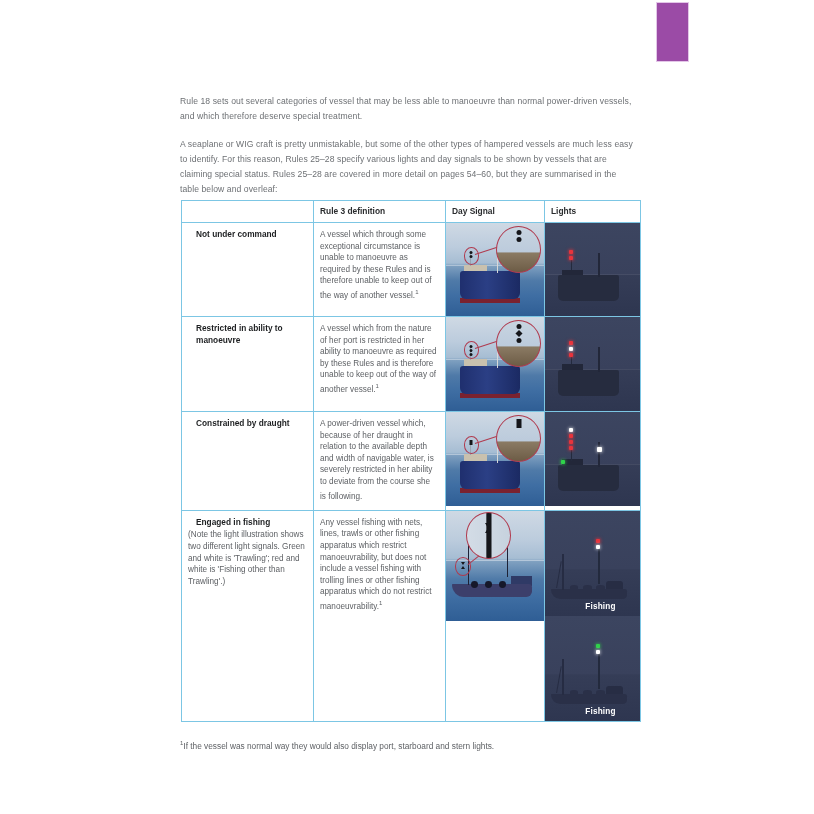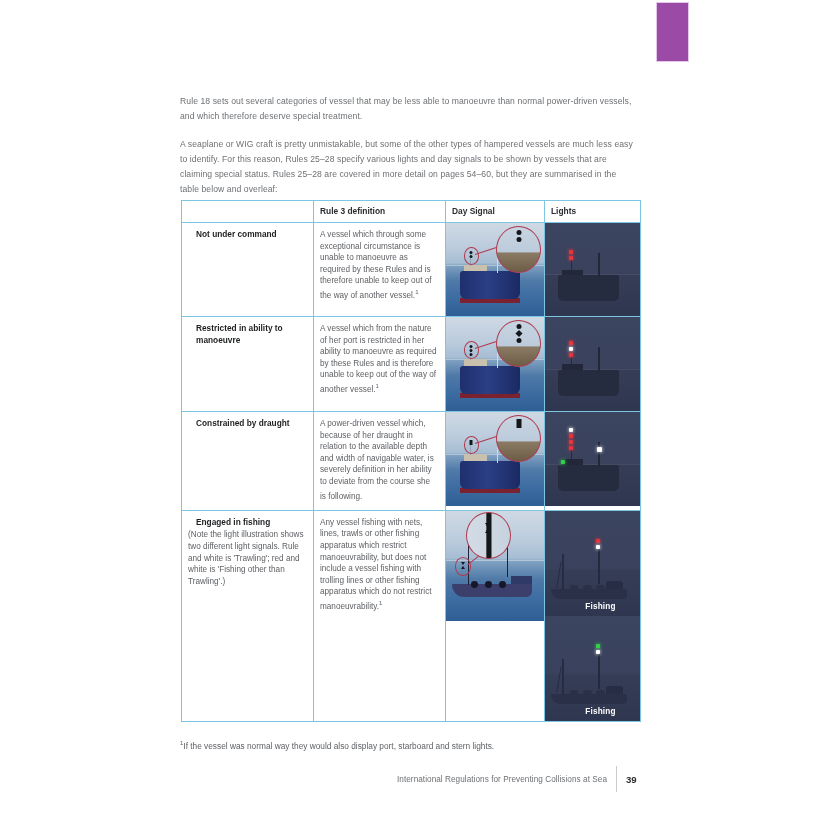--- a/index.html
+++ b/index.html
@@ -448,21 +448,21 @@
         </td>
       </tr>
 
       <tr style="height:94px;">
         <td>
           <div class="cell-pad">
             <p class="vessel-title">Constrained by draught</p>
           </div>
         </td>
         <td>
-          <p class="definition"><span>A power-driven vessel which, because of her draught in relation to the available depth and width of navigable water, is severely definition in her ability to deviate from the course she is following.</span><sup></sup></p>
+          <p class="definition"><span>A power-driven vessel which, because of her draught in relation to the available depth and width of navigable water, is severely restricted in her ability to deviate from the course she is following.</span><sup></sup></p>
         </td>
         <td class="media-cell">
           <div class="daysignal" style="height:94px;">
             <div class="sea-scene">
               <div class="horizon"></div>
               <div class="superstructure"></div>
               <div class="hull-red"></div>
               <div class="hull"></div>
               <div class="mast"></div>
               <div class="mast-fore"></div>
@@ -498,21 +498,21 @@
               <div class="lamp lamp-white" style="position:absolute;left:55%;bottom:57%;width:5px;height:5px;"></div>
             </div>
           </div>
         </td>
       </tr>
 
       <tr style="height:211px;">
         <td>
           <div class="cell-pad">
             <p class="vessel-title">Engaged in fishing</p>
-            <p class="vessel-note">(Note the light illustration shows two different light signals. Rule and white is 'Trawling'; red and white is 'Fishing other than Trawling'.)</p>
+            <p class="vessel-note">(Note the light illustration shows two different light signals. Green and white is 'Trawling'; red and white is 'Fishing other than Trawling'.)</p>
           </div>
         </td>
         <td>
           <p class="definition"><span>Any vessel fishing with nets, lines, trawls or other fishing apparatus which restrict manoeuvrability, but does not include a vessel fishing with trolling lines or other fishing apparatus which do not restrict manoeuvrability.</span><sup>1</sup></p>
         </td>
         <td class="media-cell">
           <div class="daysignal" style="height:110px;">
             <div class="sea-scene">
               <div class="horizon"></div>
               <div class="trawler-deck"></div>
@@ -574,19 +574,14 @@
             </div>
           </div>
         </td>
       </tr>
 
     </tbody>
   </table>
 
   <p id="footnote"><sup>1</sup><span>If the vessel was normal way they would also display port, starboard and stern lights.</span></p>
 
-  <div id="footer">
-    <span id="footer-title">International Regulations for Preventing Collisions at Sea</span>
-    <span id="footer-rule"></span>
-    <span id="footer-page">39</span>
-  </div>
 
 </div>
 
 </body></html>

